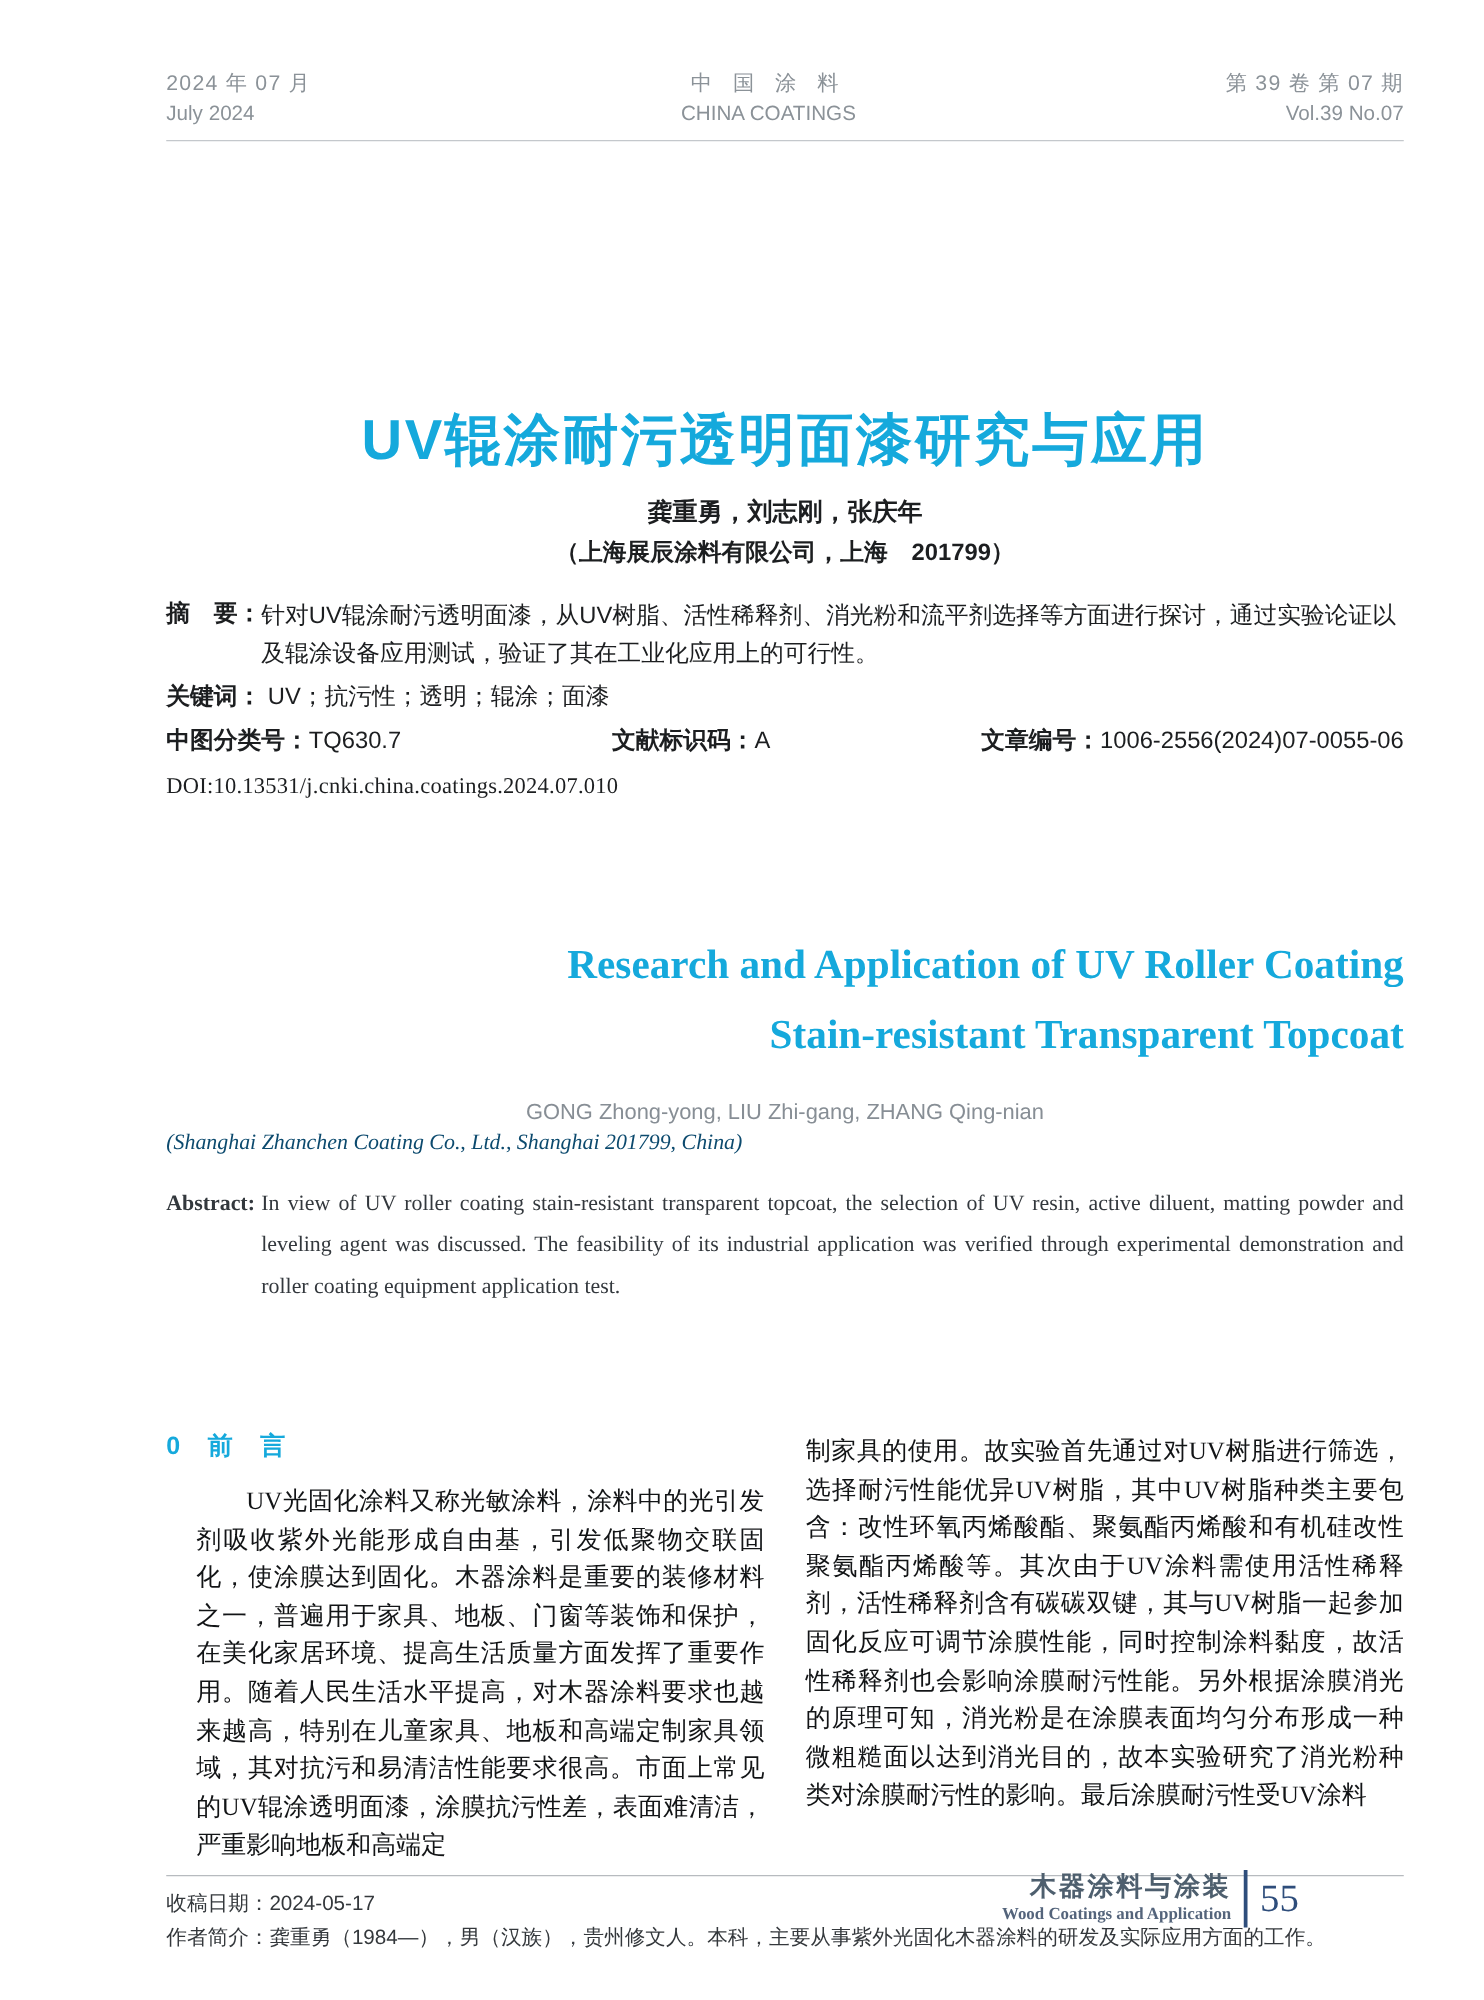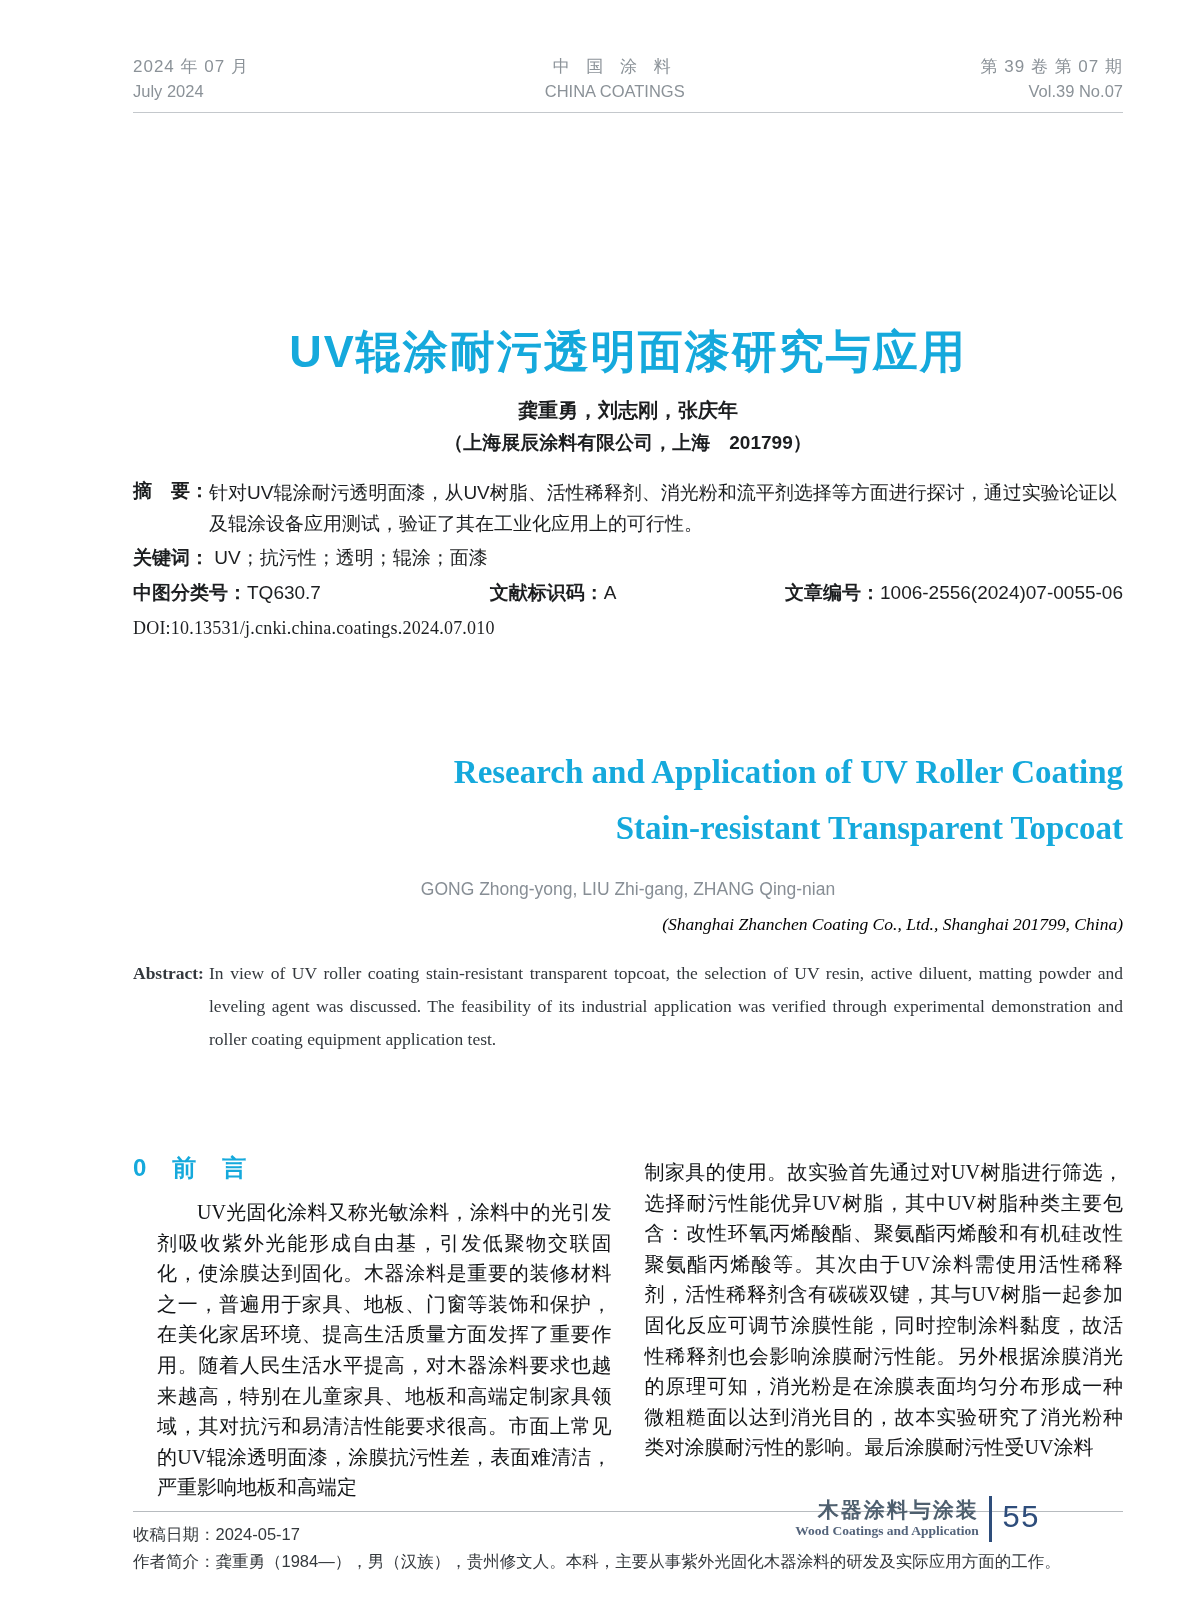--- a/index.html
+++ b/index.html
@@ -57,21 +57,21 @@
   }
   
   .title-en{
     margin-top:100px;text-align:right;
     color:var(--accent);
     font-family:"Liberation Serif","DejaVu Serif",serif;
     font-weight:bold;font-size:33px;line-height:56px;
   }
   .authors-en{margin-top:22px;text-align:center;color:#878e95;font-size:17.5px;line-height:22px;}
   .affil-en{
-    margin-top:13px;text-align:right;color:#000000;
+    margin-top:2px;text-align:left;color:#0c4a6e;
     font-family:"Liberation Serif","DejaVu Serif",serif;
     font-style:italic;font-size:17.5px;line-height:22px;
   }
   
   .abs-en{
     margin-top:22px;
     font-family:"Liberation Serif","DejaVu Serif",serif;
     color:#33383d;font-size:17.5px;line-height:33px;text-align:justify;
   }
   .abs-en .hang-label{font-family:"Liberation Serif","DejaVu Serif",serif;}
@@ -81,21 +81,21 @@
     color:#33383d;font-size:17.5px;line-height:30px;
   }
   .kw-en .lbl{font-weight:bold;}
   
   .columns{
     display:flex;gap:33px;
     margin-top:96px;
   }
   .col{flex:1 1 0;}
   .sec-head{
-    color:var(--accent);font-weight:bold;font-size:24px;line-height:32px;
+    color:var(--accent);font-weight:bold;font-size:20px;line-height:32px;
     letter-spacing:1px;white-space:pre;
   }
   .body-par{
     font-family:"Liberation Serif","DejaVu Serif",serif;
     font-size:20px;line-height:30.6px;text-align:justify;color:#121416;
   }
   .col-left .body-par{margin-top:13px;text-indent:2em;margin-left:24px;}
   .col-right .body-par{margin-top:5px;}
   
   .footnote{
@@ -110,21 +110,21 @@
     display:flex;align-items:center;gap:10px;
   }
   .pf-names{text-align:right;}
   .pf-cn{color:var(--slate);font-weight:bold;font-size:21px;letter-spacing:2px;line-height:24px;}
   .pf-en{
     color:#54647b;font-family:"Liberation Serif","DejaVu Serif",serif;
     font-weight:bold;font-size:13.5px;line-height:18px;
   }
   .pf-bar{width:3px;height:46px;background:var(--navy);}
   .pf-num{
-    color:var(--navy);font-family:Liberation Mono, monospace;
+    color:var(--navy);font-family:Liberation Serif, serif;
     font-size:31px;line-height:34px;
   }
 </style>
 </head>
 <body>
 
 <div class="page">
 
   <div class="running-head">
     <div class="rh-col">

